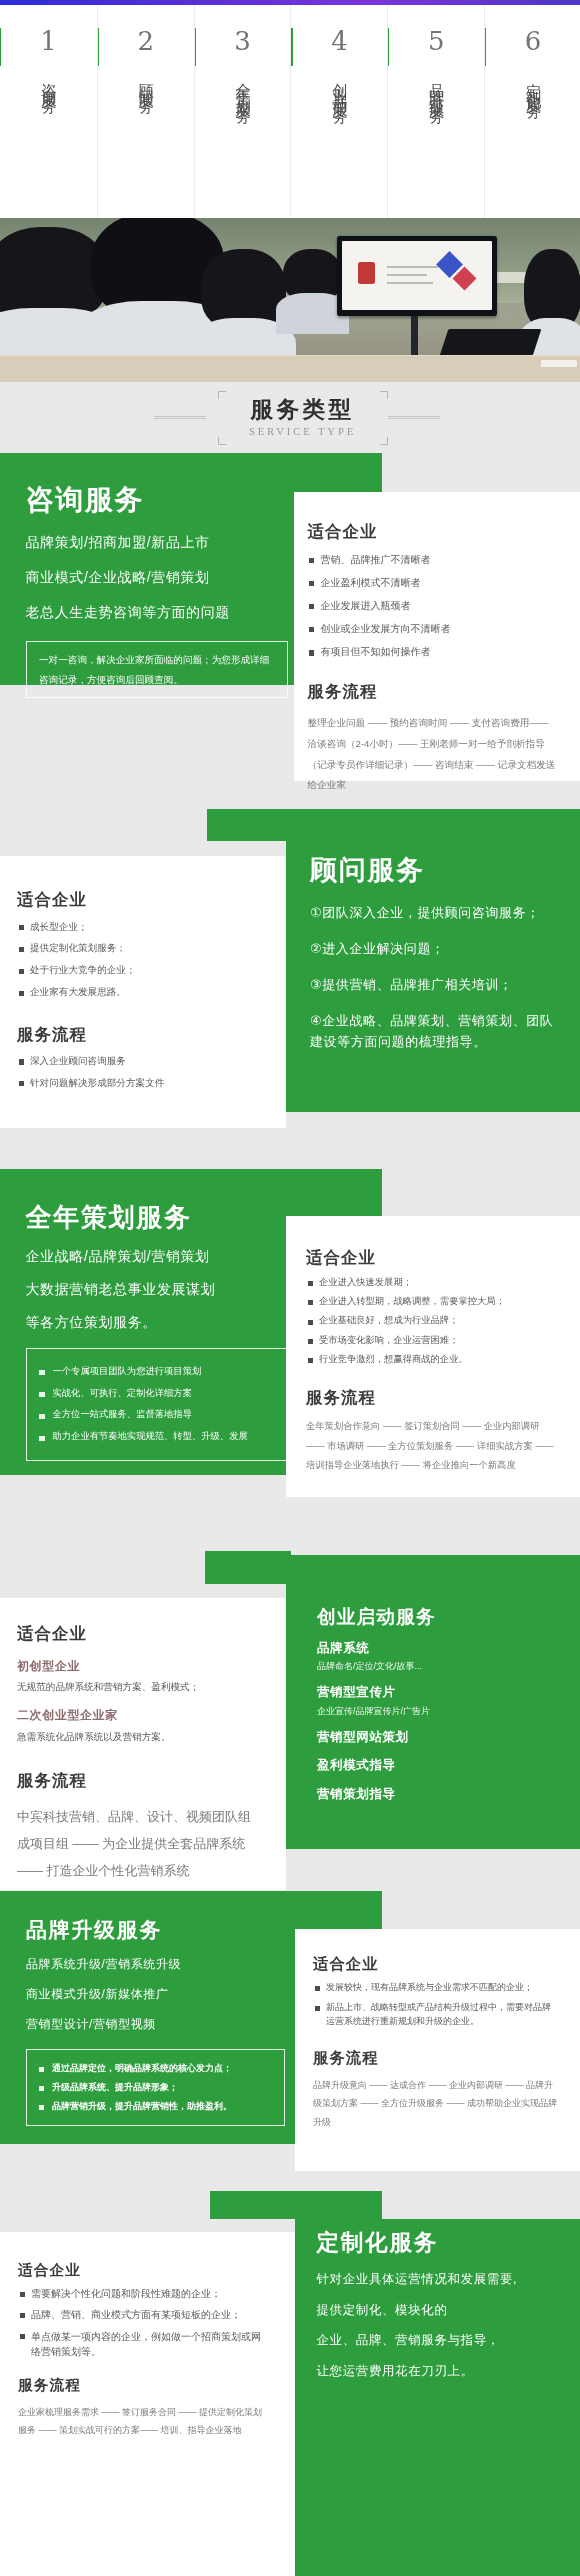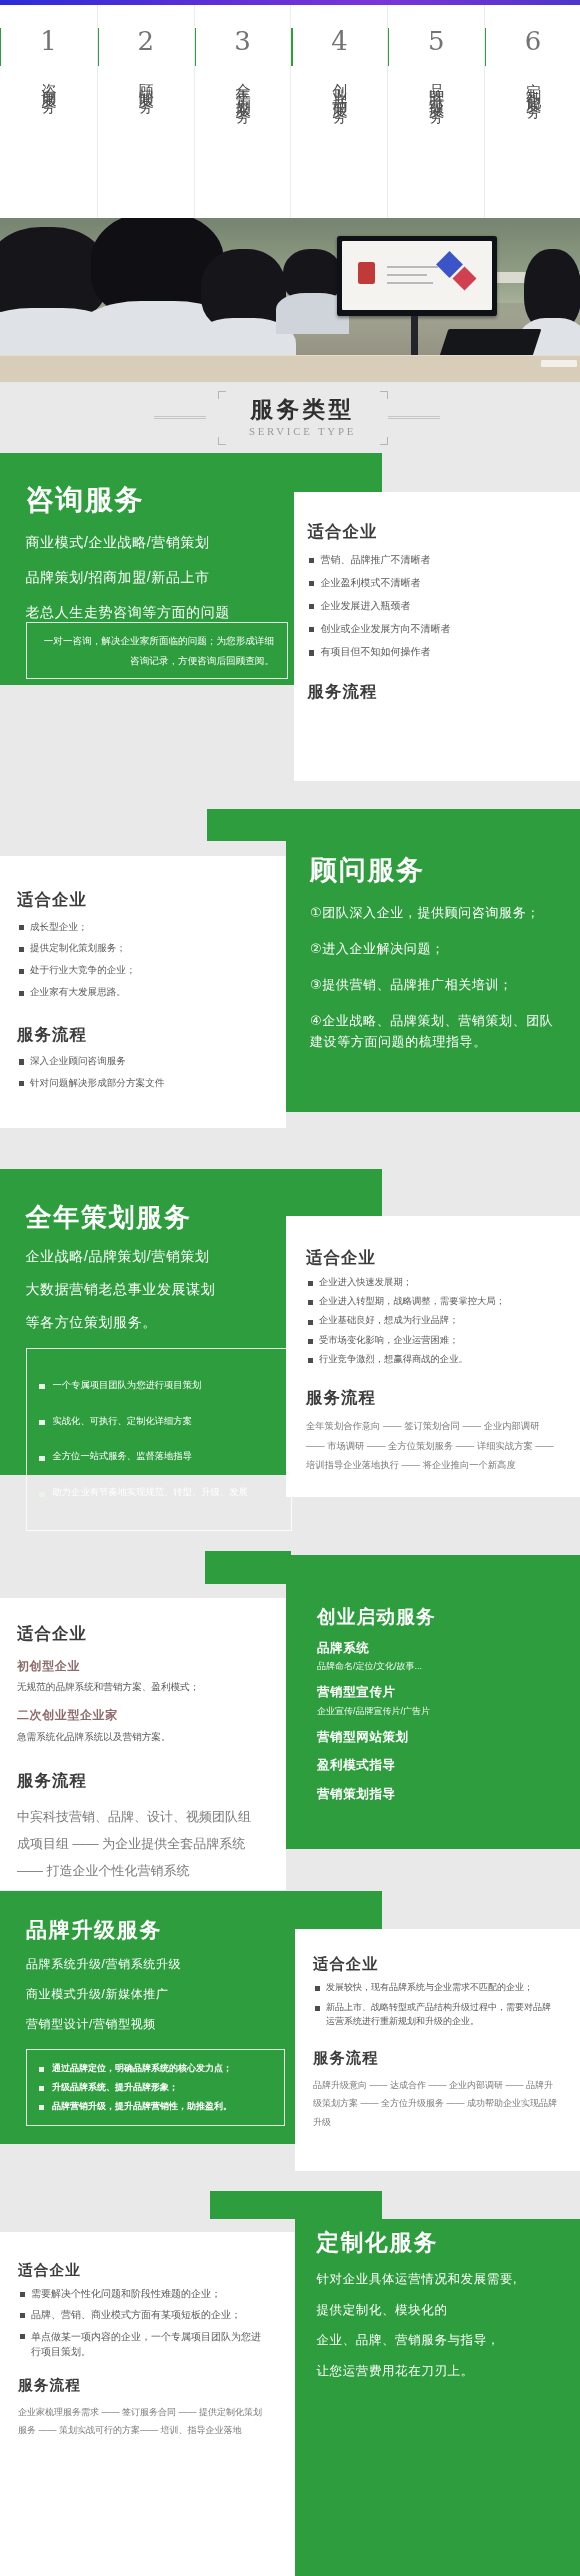--- a/index.html
+++ b/index.html
@@ -88,21 +88,21 @@
   .blt{position:relative;padding-left:13px;color:var(--body);}
   .blt::before{content:'';position:absolute;left:1.7px;top:.55em;width:5.1px;height:5.1px;background:#4c4c4c;}
   .gblt{position:relative;padding-left:14.7px;color:#fff;}
   .gblt::before{content:'';position:absolute;left:1.7px;top:.6em;width:5.1px;height:5.1px;background:#eaf5ea;}
   .flow{color:var(--flow);}
 
   
   .s1-green{left:0;top:453px;width:382px;height:232px;padding:29px 22.6px 0 25.5px;}
   .s1-green .g-title{font-size:28px;}
   .s1-green .g-line{font-size:14px;margin-top:17px;}
-  .s1-box{width:262px;padding:8px 12.5px;font-size:9.6px;line-height:2.05;text-align:right;}
+  .s1-box{margin-top:19px;width:262px;padding:8px 12.5px;font-size:9.6px;line-height:2.05;}
   .s1-card{left:294px;top:478px;width:286px;height:289px;padding:29px 24px 0 13.6px;}
   .s1-card .c-head{font-size:16.4px;}
   .s1-card .blt{font-size:10px;margin-top:9.6px;line-height:1.35;}
   .s1-card .ph{margin-top:22.6px;}
   .s1-card .flow{margin-top:10.2px;font-size:9.6px;line-height:2.15;}
 
   
   .s2-tab{left:207px;top:809px;width:85px;height:32px;}
   .s2-green{left:286px;top:809px;width:295px;height:303px;padding:45px 22.6px 0 24px;}
   .s2-green .g-title{font-size:27px;}
@@ -110,21 +110,21 @@
   .s2-card{left:0;top:842px;width:286px;height:272px;padding:33px 27px 0 17px;}
   .s2-card .c-head{font-size:16.4px;}
   .s2-card .blt{font-size:9.6px;margin-top:8.5px;line-height:1.4;}
   .s2-card .ph{margin-top:25px;}
 
   
   .s3-green{left:0;top:1169px;width:382px;height:306px;padding:32px 22.6px 0 25.5px;}
   .s3-green .g-title{font-size:26px;}
   .s3-green .g-line{font-size:14px;margin-top:14.7px;}
   .s3-box{margin-top:16px;width:266px;padding:8px 11.3px;font-size:9.3px;}
-  .s3-box .gblt{margin:22px 0;line-height:1.5;font-family:Liberation Serif, serif;}
+  .s3-box .gblt{margin:8px 0;line-height:1.5;font-family:Liberation Serif, serif;}
   .s3-card{left:286px;top:1202px;width:294px;height:281px;padding:31px 22.6px 0 20px;}
   .s3-card .c-head{font-size:16.4px;}
   .s3-card .blt{font-size:9.3px;margin-top:6.8px;line-height:1.35;}
   .s3-card .ph{margin-top:21.5px;}
   .s3-card .flow{margin-top:8px;font-size:9.3px;line-height:2.1;}
 
   
   .s4-tab{left:205px;top:1551px;width:86px;height:33px;}
   .s4-green{left:286px;top:1555px;width:294px;height:294px;padding:50px 22.6px 0 31px;}
   .s4-green .g-title{font-size:18.7px;letter-spacing:1.1px;}
@@ -244,33 +244,34 @@
       <span class="corner c-tr"></span>
       <span class="corner c-bl"></span>
       <span class="corner c-br"></span>
       <div class="th-title">服务类型</div>
       <div class="th-sub">SERVICE TYPE</div>
     </div>
   </div>
 
   <div class="sec-green s1-green">
     <div class="g-title">咨询服务</div>
+    <div class="g-line">品牌策划/招商加盟/新品上市</div>
     <div class="g-line">商业模式/企业战略/营销策划</div>
-    <div class="g-line">品牌策划/招商加盟/新品上市</div>
     <div class="g-line">老总人生走势咨询等方面的问题</div>
     <div class="g-box s1-box">一对一咨询，解决企业家所面临的问题；为您形成详细咨询记录，方便咨询后回顾查阅。</div>
   </div>
   <div class="card s1-card">
     <div class="c-head">适合企业</div>
     <div class="blt">营销、品牌推广不清晰者</div>
     <div class="blt">企业盈利模式不清晰者</div>
     <div class="blt">企业发展进入瓶颈者</div>
     <div class="blt">创业或企业发展方向不清晰者</div>
     <div class="blt">有项目但不知如何操作者</div>
     <div class="c-head ph">服务流程</div>
+    <div class="flow">整理企业问题 —— 预约咨询时间 —— 支付咨询费用——洽谈咨询（2-4小时）—— 王刚老师一对一给予剖析指导（记录专员作详细记录）—— 咨询结束 —— 记录文档发送给企业家</div>
   </div>
 
   <div class="sec-tab s2-tab"></div>
   <div class="sec-green s2-green">
     <div class="g-title">顾问服务</div>
     <div class="s2-item">①团队深入企业，提供顾问咨询服务；</div>
     <div class="s2-item">②进入企业解决问题；</div>
     <div class="s2-item">③提供营销、品牌推广相关培训；</div>
     <div class="s2-item">④企业战略、品牌策划、营销策划、团队建设等方面问题的梳理指导。</div>
   </div>
@@ -363,18 +364,18 @@
     <div class="g-title">定制化服务</div>
     <div class="g-line">针对企业具体运营情况和发展需要,</div>
     <div class="g-line">提供定制化、模块化的</div>
     <div class="g-line">企业、品牌、营销服务与指导，</div>
     <div class="g-line">让您运营费用花在刀刃上。</div>
   </div>
   <div class="card s6-card">
     <div class="c-head">适合企业</div>
     <div class="blt">需要解决个性化问题和阶段性难题的企业；</div>
     <div class="blt">品牌、营销、商业模式方面有某项短板的企业；</div>
-    <div class="blt">单点做某一项内容的企业，一个专属项目团队为您进行项目策划。</div>
+    <div class="blt">单点做某一项内容的企业，例如做一个招商策划或网络营销策划等。</div>
     <div class="c-head ph">服务流程</div>
     <div class="flow">企业家梳理服务需求 —— 签订服务合同 —— 提供定制化策划服务 —— 策划实战可行的方案—— 培训、指导企业落地</div>
   </div>
 </div>
 
 
 </body></html>

